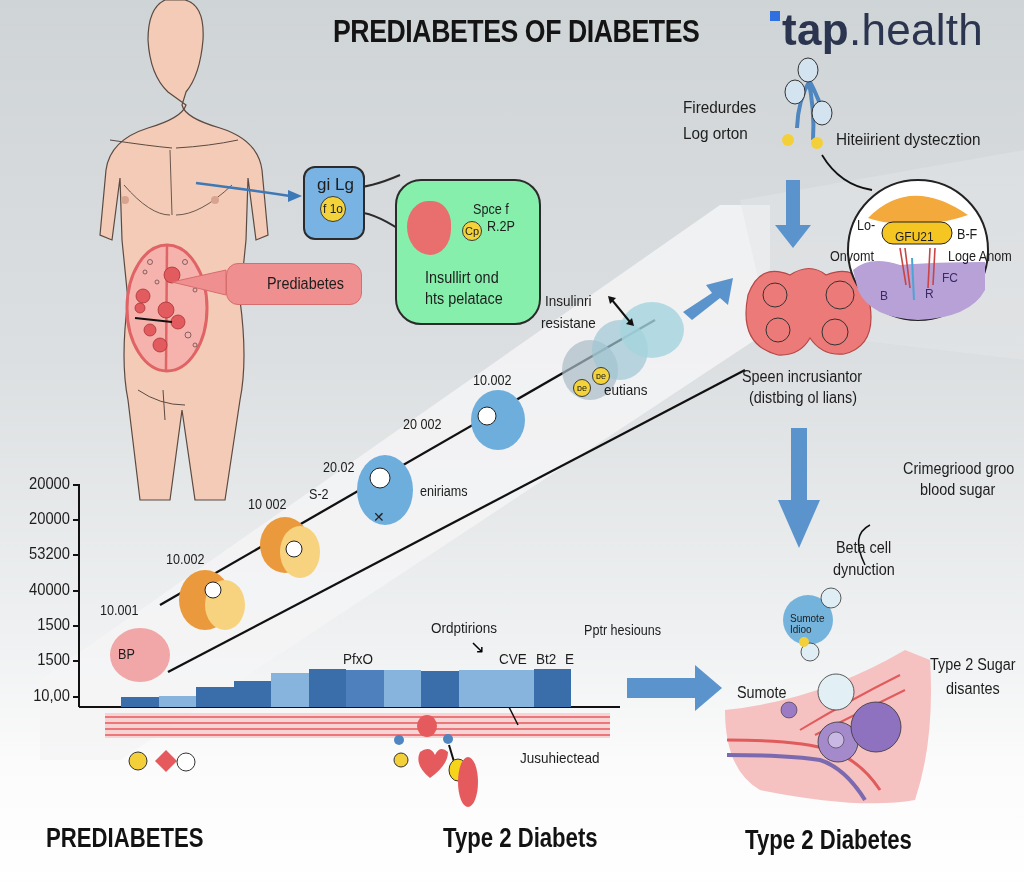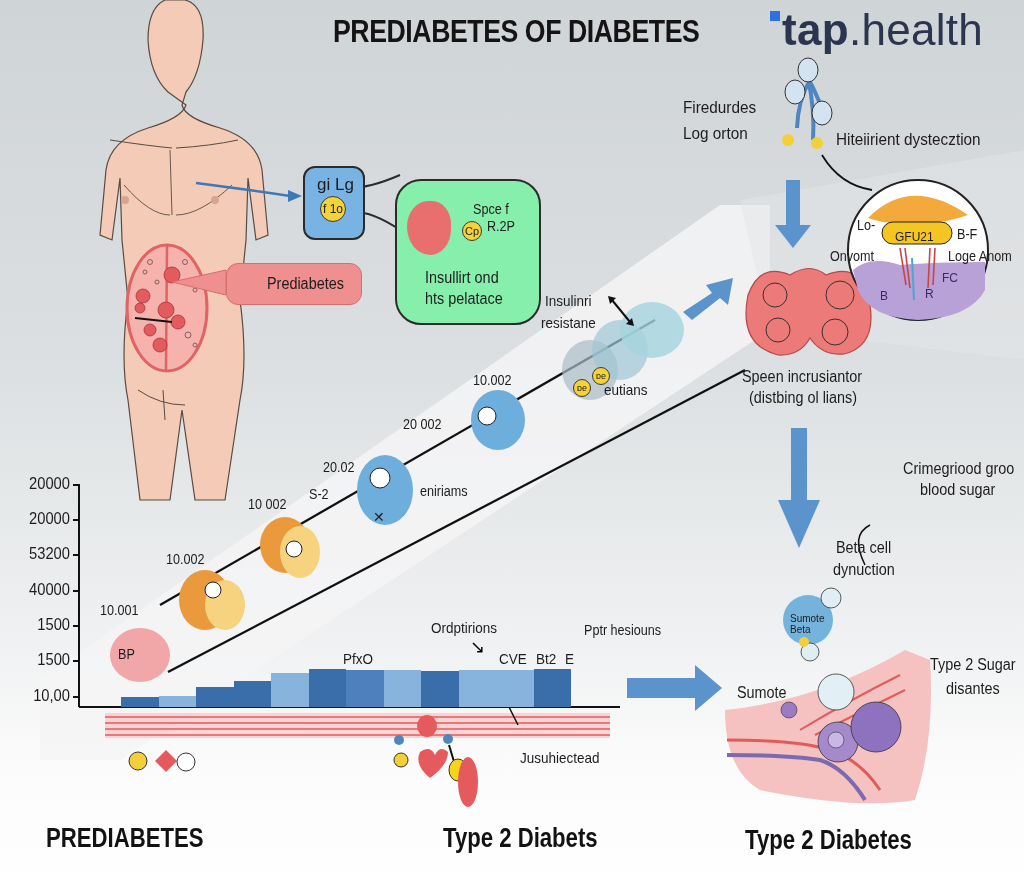--- a/index.html
+++ b/index.html
@@ -232,21 +232,21 @@
 <span class="txt lbl" style="left:118px;top:646px;font-size:14px;">BP</span>
 
 <span class="txt lbl" style="left:903px;top:460px;font-size:16px;">Crimegriood groo</span>
 <span class="txt lbl" style="left:920px;top:481px;font-size:16px;">blood sugar</span>
 <span class="txt lbl" style="left:836px;top:539px;font-size:16px;">Beta cell</span>
 <span class="txt lbl" style="left:833px;top:561px;font-size:16px;">dynuction</span>
 <span class="txt lbl" style="left:737px;top:684px;font-size:16px;">Sumote</span>
 <span class="txt lbl" style="left:930px;top:656px;font-size:16px;">Type 2 Sugar</span>
 <span class="txt lbl" style="left:946px;top:680px;font-size:16px;">disantes</span>
 <span class="txt" style="left:790px;top:613px;font-size:10px;">Sumote</span>
-<span class="txt" style="left:790px;top:624px;font-size:10px;">Beta</span>
+<span class="txt" style="left:790px;top:624px;font-size:10px;">Idioo</span>
 
 <div class="abs" style="left:0;top:475px;">
   <span class="txt tick" style="left:18px;top:0px;">20000</span>
   <span class="txt tick" style="left:18px;top:35px;">20000</span>
   <span class="txt tick" style="left:18px;top:70px;">53200</span>
   <span class="txt tick" style="left:18px;top:106px;">40000</span>
   <span class="txt tick" style="left:18px;top:141px;">1500</span>
   <span class="txt tick" style="left:18px;top:176px;">1500</span>
   <span class="txt tick" style="left:18px;top:212px;">10,00</span>
 </div>

